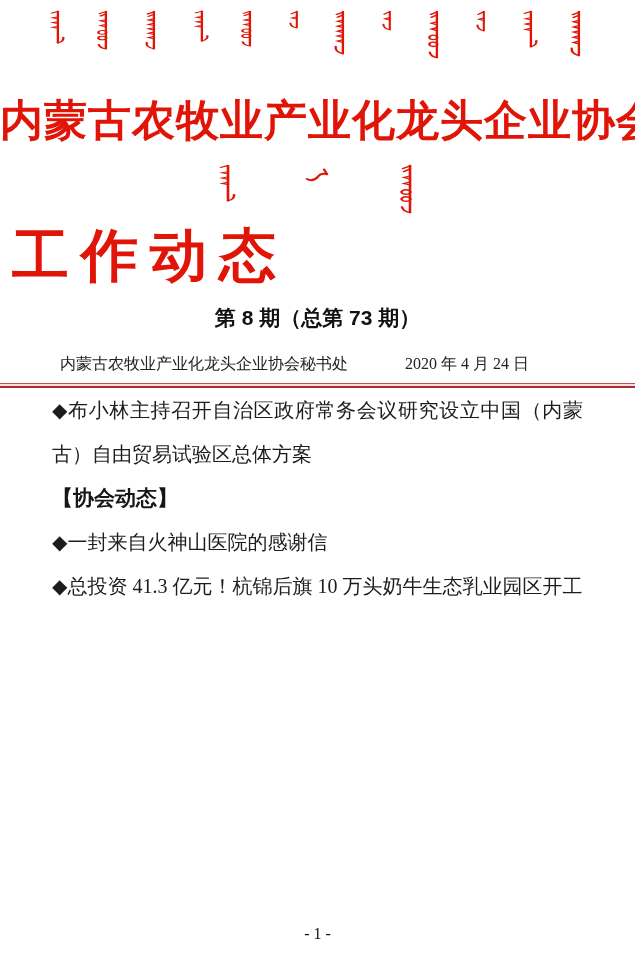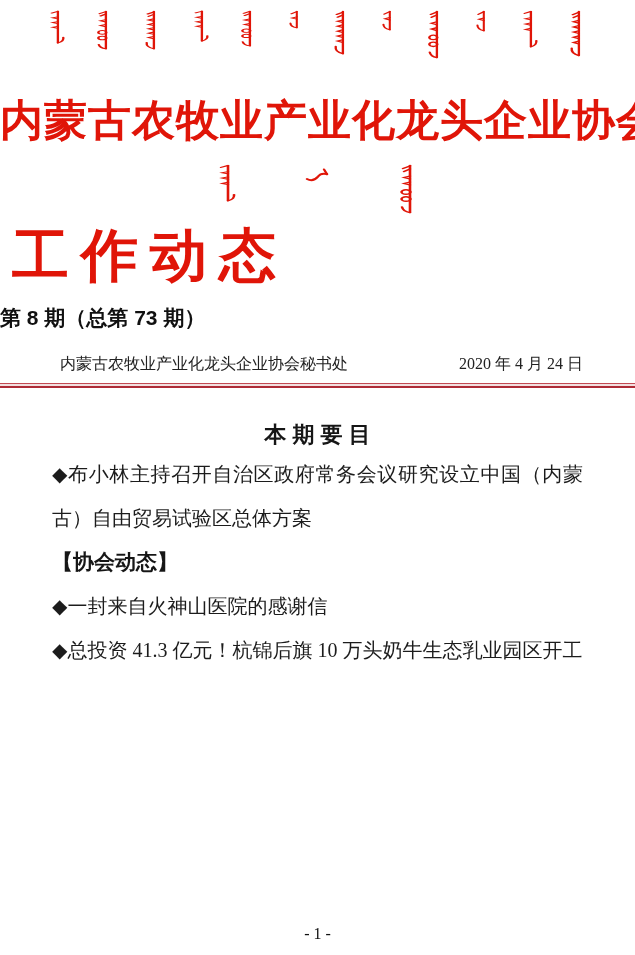--- a/index.html
+++ b/index.html
@@ -50,26 +50,26 @@
     letter-spacing: 12px;
     color: #e01508;
     white-space: nowrap;
   }
   .issue-line {
     margin-top: 14px;
     font-family: "Liberation Sans", "DejaVu Sans", sans-serif;
     font-size: 21px;
     font-weight: bold;
     line-height: 28px;
-    text-align: left;
+    text-align: center;
     color: #111111;
   }
   .meta-row {
     margin-top: 20px;
-    padding: 0 52px 0 60px;
+    padding: 0 106px 0 60px;
     display: flex;
     justify-content: space-between;
     align-items: baseline;
     font-size: 16px;
     line-height: 24px;
     color: #222222;
   }
   .rule {
     margin-top: 7px;
     height: 5px;
@@ -221,21 +221,20 @@
       <span>内蒙古农牧业产业化龙头企业协会秘书处</span>
       <span>2020 年 4 月 24 日</span>
     </div>
 
     <div class="rule"></div>
 
   </header>
 
   <main class="digest">
 
-    <div class="digest-heading">本 期 要 目</div>
 
     <p class="item">◆布小林主持召开自治区政府常务会议研究设立中国（内蒙古）自由贸易试验区总体方案</p>
 
     <div class="section-header">【协会动态】</div>
     <p class="item">◆一封来自火神山医院的感谢信</p>
     <p class="item">◆总投资 41.3 亿元！杭锦后旗 10 万头奶牛生态乳业园区开工</p>
 
   </main>
 
   <footer class="page-number">- 1 -</footer>

